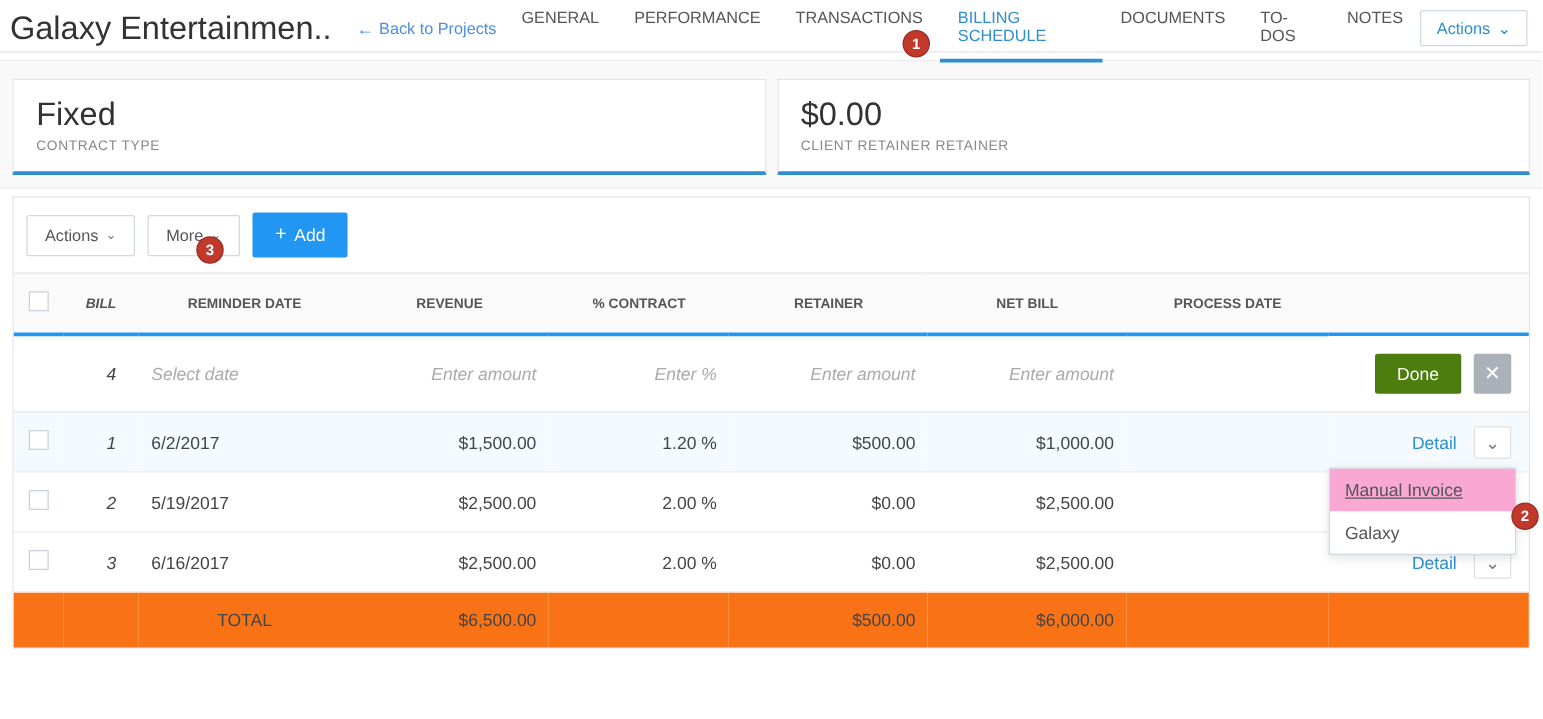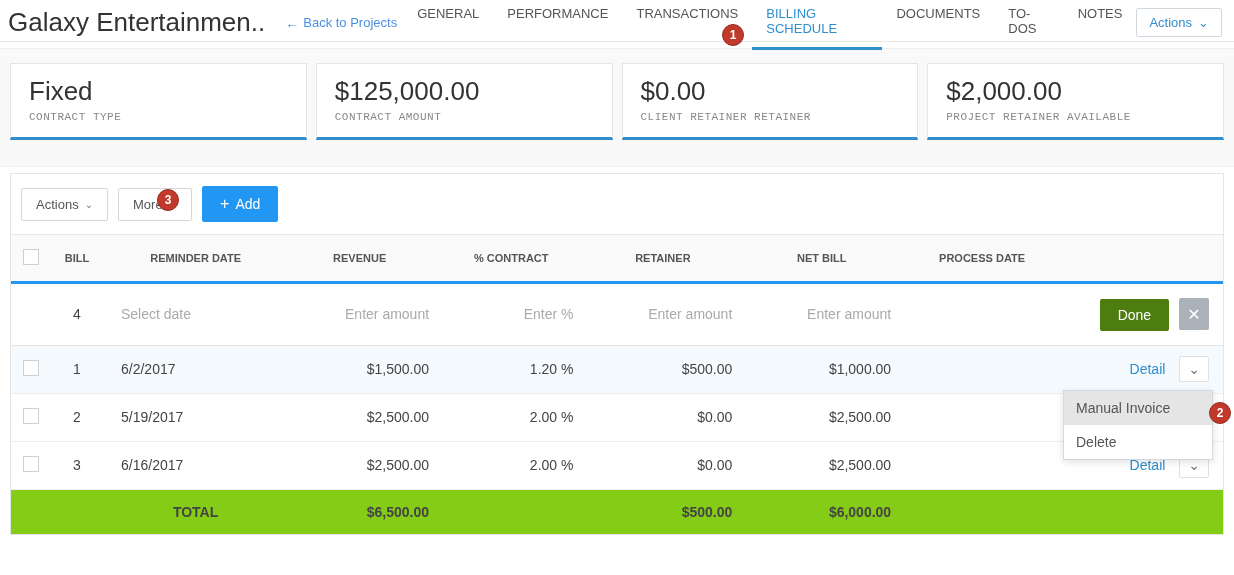--- a/index.html
+++ b/index.html
@@ -10,58 +10,58 @@
   .header-title { font-size: 26px; font-weight: 300; color: #333; white-space: nowrap; overflow: hidden; max-width: 300px; }
   .back-link { color: #4a90e2; font-size: 13px; margin-left: 20px; cursor: pointer; display: flex; align-items: center; }
   .back-link::before { content: "←"; margin-right: 4px; font-size: 14px; }
   .tabs { display: flex; margin-left: 6px; flex: 1; }
   .tab { padding: 11px 14px 11px 14px; font-size: 13px; color: #555; cursor: pointer; border-bottom: 3px solid transparent; position: relative; }
   .tab.active { color: #2e8ece; border-bottom-color: #2e8ece; }
   .actions-top { border: 1px solid #d0d8e0; padding: 6px 12px; color: #2e8ece; cursor: pointer; display: flex; align-items: center; gap: 6px; border-radius: 2px; margin-right: 4px; }
   .actions-top .chev { color: #2e8ece; }
   
   
-  .stats-row { display: flex; gap: 9px; padding: 14px 10px 26px 10px; background: #f9f9f9; border-bottom: 1px solid #eee; border-top: 1px solid #eee; margin-top: 6px;}
+  .stats-row { display: flex; gap: 9px; padding: 14px 10px 10px 10px; background: #f9f9f9; border-bottom: 1px solid #eee; border-top: 1px solid #eee; margin-top: 6px;}
   .stat-card { flex: 1; background: #fff; border: 1px solid #e5e5e5; border-bottom: 3px solid #2e8ece; padding: 12px 18px 14px 18px; }
   .stat-value { font-size: 26px; font-weight: 300; color: #333; }
-  .stat-label { font-size: 11px; letter-spacing: 0.5px; color: #888; margin-top: 4px; font-family: Liberation Mono, monospace; }
+  .stat-label { font-size: 11px; letter-spacing: 0.5px; color: #888; margin-top: 4px; }
   
   
   .table-wrap { margin: 6px 10px 0 10px; border: 1px solid #e5e5e5; }
   .toolbar { display: flex; gap: 10px; padding: 12px 10px; align-items: center; }
   .btn-outline { border: 1px solid #d0d8e0; background: #fff; padding: 8px 14px; cursor: pointer; display: flex; align-items: center; gap: 6px; color: #555; border-radius: 2px; }
   .btn-outline .chev { color: #777; font-size: 10px; }
   .btn-primary { background: #2196f3; color: #fff; border: none; padding: 9px 18px; cursor: pointer; display: flex; align-items: center; gap: 6px; border-radius: 2px; font-size: 14px;}
   .plus { font-weight: 300; font-size: 16px; }
   
   
   table { width: 100%; border-collapse: collapse; }
   thead th { font-size: 11px; font-weight: 600; color: #555; padding: 14px 10px; text-align: center; background: #fafafa; border-top: 1px solid #e5e5e5; border-bottom: 1px solid #e5e5e5; }
   .th-right { text-align: center; }
   tbody td { padding: 14px 10px; border-bottom: 1px solid #eee; font-size: 14px; color: #444; }
   .td-right { text-align: right; }
   .chk-cell { width: 40px; text-align: center; }
   .chk { width: 16px; height: 16px; border: 1px solid #c8d0d8; background: #fff; display: inline-block; }
-  .bill-cell { width: 60px; text-align: center; padding-right: 18px; }
+  .bill-cell { width: 60px; text-align: right; padding-right: 18px; font-style: italic; }
   
   .input-row td { background: #fff; border-top: 3px solid #2196f3; border-bottom: 1px solid #e5e5e5; }
-  .placeholder { color: #aaa; }
+  .placeholder { color: #aaa; font-style: italic; }
   .done-btn { background: #4d7c0f; color: #fff; border: none; padding: 8px 18px; border-radius: 2px; cursor: pointer; font-size: 14px; }
   .close-btn { background: #aab1b8; color: #fff; border: none; width: 30px; height: 32px; cursor: pointer; font-size: 16px; margin-left: 6px; border-radius: 2px; }
   
   .detail-link { color: #2e8ece; cursor: pointer; }
   .row-chev { border: 1px solid #e0e0e0; padding: 4px 8px; cursor: pointer; color: #777; border-radius: 2px; background: #fff; margin-left: 10px; }
   .action-cell { text-align: right; white-space: nowrap; width: 160px; position: relative; padding-right: 14px; }
   
-  .total-row td { font-weight: 700; background: #84cc16; border-bottom: none; }
+  .total-row td { font-weight: 400; background: #f97316; border-bottom: none; }
   
   
   .dropdown-menu { position: absolute; right: 10px; top: 44px; background: #fff; border: 1px solid #d0d8e0; box-shadow: 0 2px 8px rgba(0,0,0,0.12); width: 150px; z-index: 10; }
   .dropdown-item { padding: 9px 12px; cursor: pointer; text-align: left; font-size: 14px; color: #555; }
-  .dropdown-item:hover, .dropdown-item.hover { background: #e5e5e5; }
+  .dropdown-item:hover, .dropdown-item.hover { background: #f9a8d4; text-decoration: underline; }
   
   
   .badge { position: absolute; width: 22px; height: 22px; border-radius: 50%; background: #c0392b; color: #fff; font-size: 12px; font-weight: 600; display: flex; align-items: center; justify-content: center; border: 1px solid #962d22; z-index: 20;}
   .b1 { top: 24px; left: 722px; }
   .b2 { top: 402px; left: 1209px; }
   .b3 { top: 189px; left: 157px; }
   
   .rel { position: relative; }
   .row-hover td { background: #f5faff; }
 </style>
@@ -89,30 +89,22 @@
     <span class="chev">⌄</span>
   </div>
 </div>
 
 <div class="stats-row">
   <div class="stat-card">
     <div class="stat-value">Fixed</div>
     <div class="stat-label">CONTRACT TYPE</div>
   </div>
   <div class="stat-card">
-    <div class="stat-value">$125,000.00</div>
-    <div class="stat-label">CONTRACT AMOUNT</div>
-  </div>
-  <div class="stat-card">
     <div class="stat-value">$0.00</div>
     <div class="stat-label">CLIENT RETAINER RETAINER</div>
-  </div>
-  <div class="stat-card">
-    <div class="stat-value">$2,000.00</div>
-    <div class="stat-label">PROJECT RETAINER AVAILABLE</div>
   </div>
 </div>
 
 <div class="table-wrap">
   <div class="toolbar">
     <div class="btn-outline">
       <span>Actions</span>
       <span class="chev">⌄</span>
     </div>
     <div class="btn-outline">
@@ -163,21 +155,21 @@
         <td class="td-right">$1,500.00</td>
         <td class="td-right">1.20 %</td>
         <td class="td-right">$500.00</td>
         <td class="td-right">$1,000.00</td>
         <td></td>
         <td class="action-cell rel">
           <span class="detail-link">Detail</span>
           <span class="row-chev"><span>⌄</span></span>
           <div class="dropdown-menu">
             <div class="dropdown-item hover">Manual Invoice</div>
-            <div class="dropdown-item">Delete</div>
+            <div class="dropdown-item">Galaxy</div>
           </div>
         </td>
       </tr>
 
       <tr>
         <td class="chk-cell"><span class="chk"></span></td>
         <td class="td-right bill-cell">2</td>
         <td>5/19/2017</td>
         <td class="td-right">$2,500.00</td>
         <td class="td-right">2.00 %</td>

